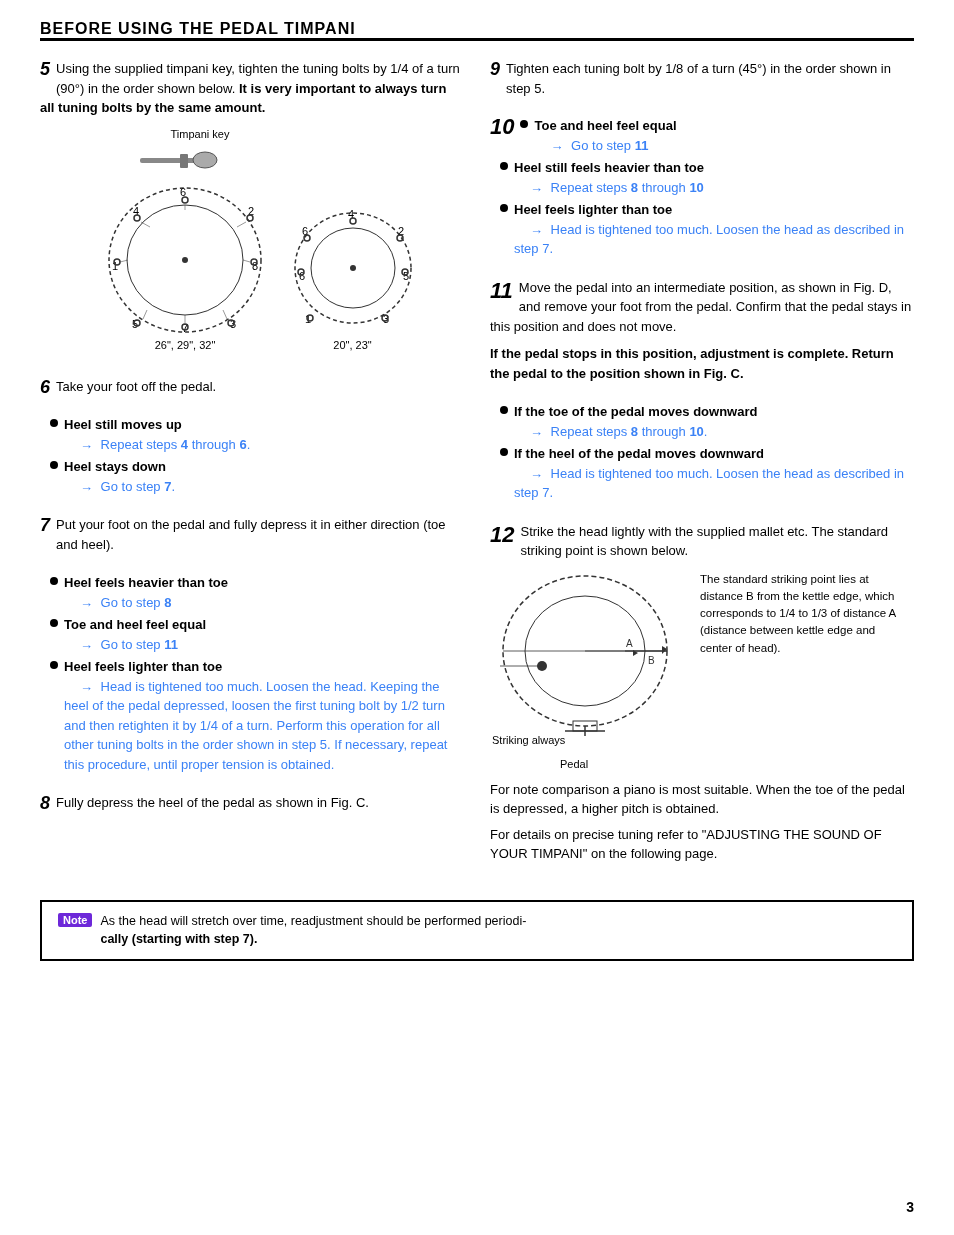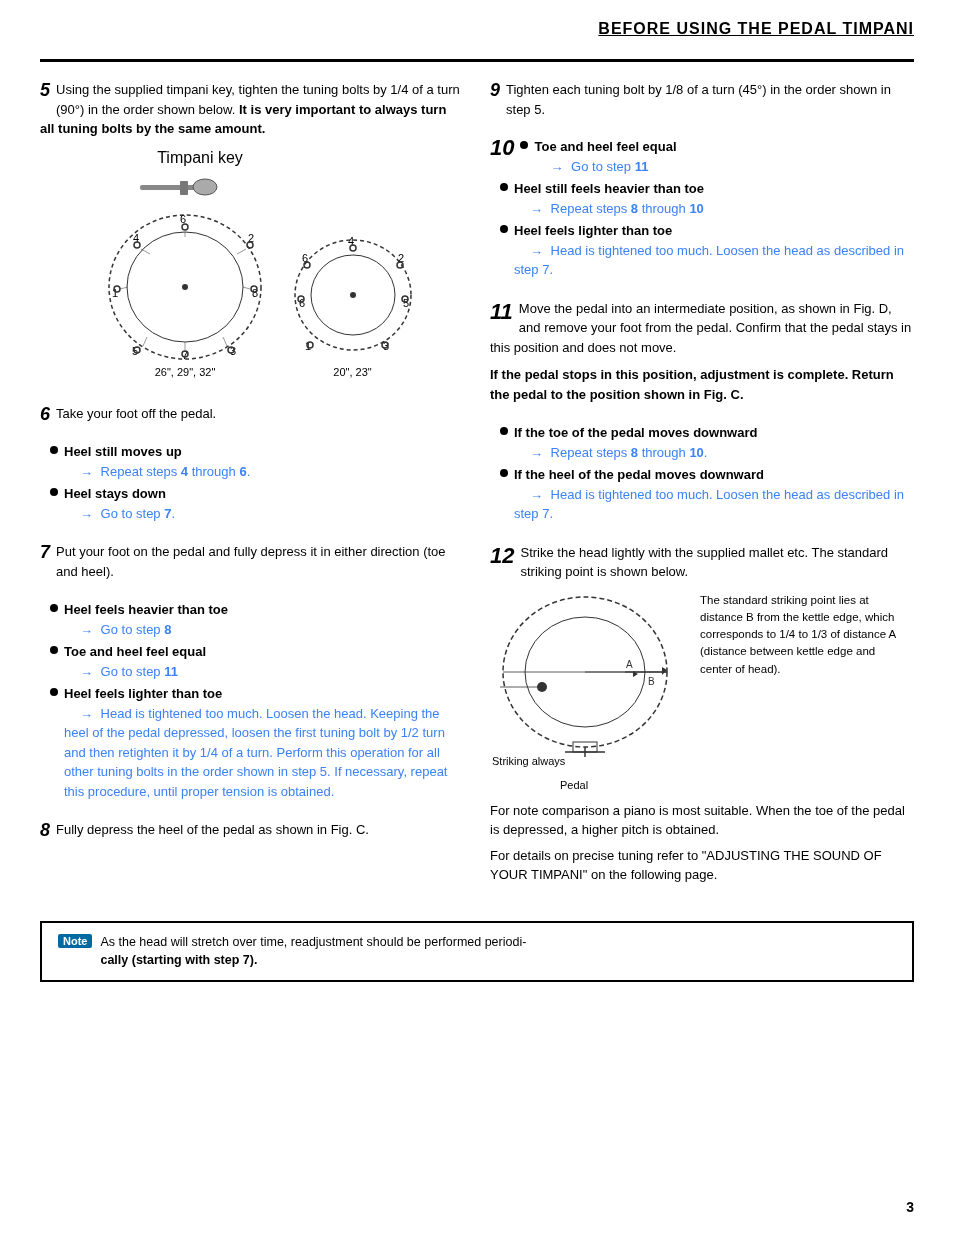--- a/index.html
+++ b/index.html
@@ -12,26 +12,24 @@
       min-height: 1235px;
     }
     .page {
       width: 954px;
       min-height: 1235px;
       padding: 20px 40px 20px 40px;
       position: relative;
     }
     .header {
       display: flex;
-      justify-content: flex-end;
       align-items: center;
       border-bottom: 3px solid #000;
-      padding-bottom: 21px;
+      padding-bottom: 0;
       margin-bottom: 18px;
-      text-decoration: underline;
     }
     .header-title {
       font-size: 16px;
       font-weight: bold;
       letter-spacing: 1px;
     }
     .content {
       display: flex;
       gap: 30px;
     }
@@ -110,21 +108,21 @@
     svg.drum { display: block; }
     .note-box {
       border: 2px solid #000;
       padding: 10px 16px;
       margin-top: 20px;
       display: flex;
       align-items: flex-start;
       gap: 8px;
     }
     .note-label {
-      background: #0369a1;
+      background: #6d28d9;
       color: #fff;
       font-size: 11px;
       font-weight: bold;
       padding: 1px 5px;
       border-radius: 2px;
       flex-shrink: 0;
       margin-top: 1px;
     }
     .note-text {
       font-size: 12.5px;
@@ -168,21 +166,21 @@
 
     <div class="left-col">
 
       <div class="step-block">
         <span class="step-num">5</span>
         <span class="step-text">
           <span>Using the supplied timpani key, tighten the tuning bolts by 1/4 of a turn (90°) in the order shown below.</span> <span class="bold">It is very important to always turn all tuning bolts by the same amount.</span>
         </span>
         
         <div class="diagram-area">
-          <div style="font-size:16px; margin-bottom:6px; margin-right:120px;">Timpani key</div>
+          <div style="font-size:11px; margin-bottom:6px; margin-right:120px;">Timpani key</div>
 
           <div style="display:flex; align-items:flex-end; margin-bottom:4px; margin-right:160px;">
             <svg width="80" height="30">
               <rect x="0" y="12" width="55" height="5" fill="#888" rx="2"></rect>
               <ellipse cx="65" cy="14" rx="12" ry="8" fill="#aaa" stroke="#555" stroke-width="1"></ellipse>
               <rect x="40" y="8" width="8" height="14" fill="#777" rx="1"></rect>
             </svg>
           </div>
           <div class="drums-row">
 

